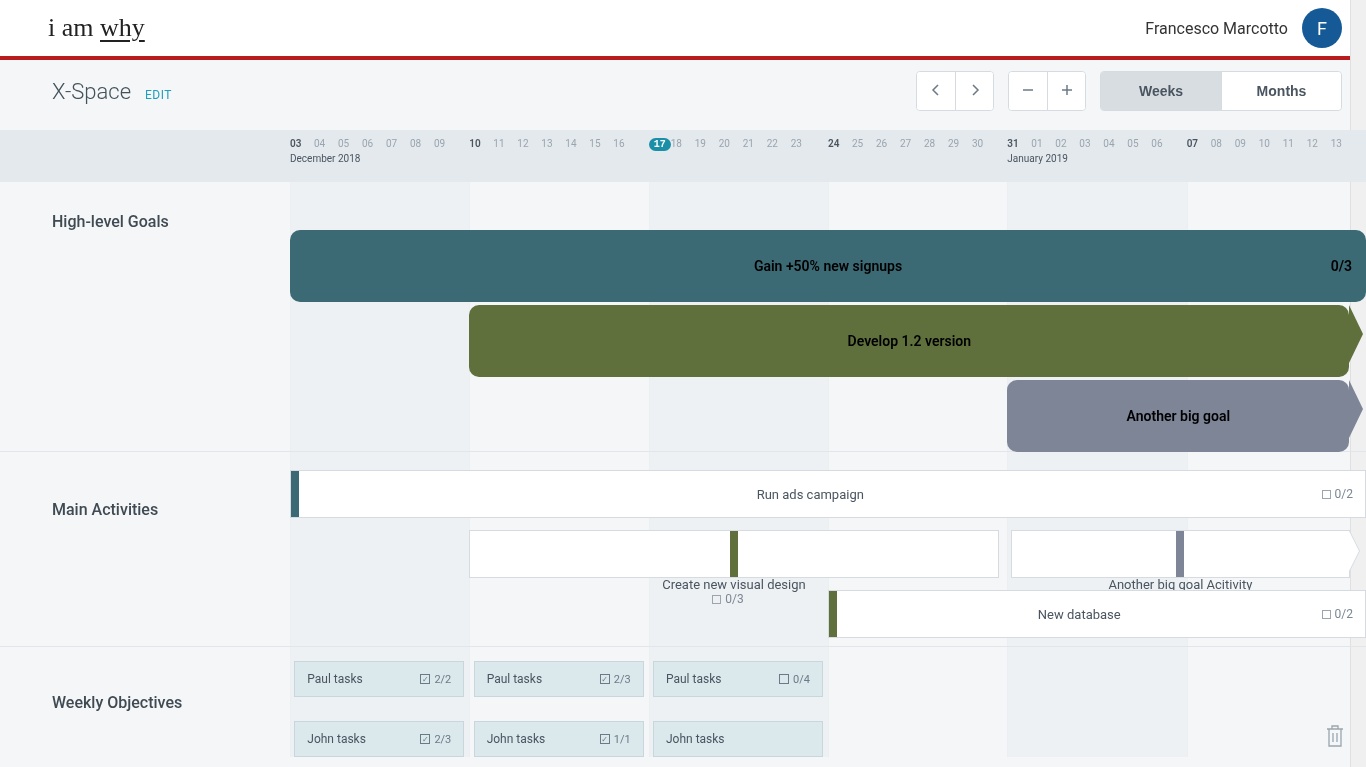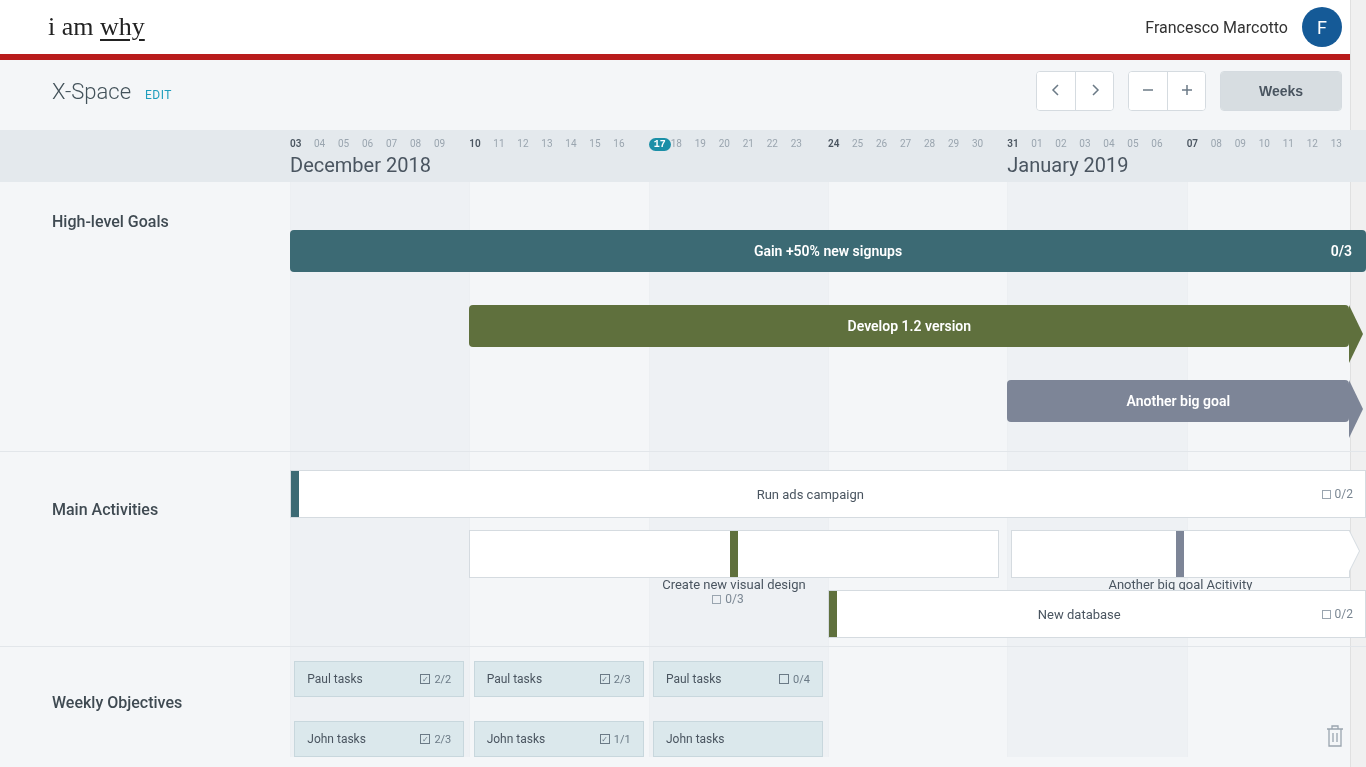--- a/index.html
+++ b/index.html
@@ -1,17 +1,17 @@
 <!DOCTYPE html>
 <html><head>
 <meta charset="utf-8">
 <style>
   * { box-sizing: border-box; margin: 0; padding: 0; }
   body { font-family: -apple-system, BlinkMacSystemFont, "Segoe UI", Roboto, Helvetica, Arial, sans-serif; background: #f4f6f8; color: #333; overflow-x: hidden; width: 1366px; }
-  .topbar { display: flex; align-items: center; justify-content: space-between; height: 60px; background: #fff; padding: 0 24px 0 48px; border-bottom: 6px solid #b91c1c; }
+  .topbar { display: flex; align-items: center; justify-content: space-between; height: 60px; background: #fff; padding: 0 24px 0 48px; border-bottom: 4px solid #b91c1c; }
   .logo { font-family: "Comic Sans MS", "Segoe Script", cursive; font-size: 26px; color: #222; }
   .logo .why { text-decoration: underline; text-underline-offset: 4px; }
   .user-area { display: flex; align-items: center; gap: 14px; }
   .user-name { font-size: 16px; color: #333; }
   .avatar { width: 40px; height: 40px; border-radius: 50%; background: #155a97; color: #fff; display: flex; align-items: center; justify-content: center; font-size: 18px; }
   .subbar { display: flex; align-items: center; justify-content: space-between; height: 70px; padding: 0 24px 8px 52px; background: #f4f6f8; }
   .subbar-left { display: flex; align-items: baseline; gap: 14px; }
   .space-title { font-size: 22px; font-weight: 300; color: #43525a; }
   .edit-link { font-size: 12px; color: #1f9ebd; letter-spacing: 0.5px; }
   .subbar-right { display: flex; align-items: center; gap: 14px; }
@@ -25,30 +25,30 @@
 
   .timeline-wrap { position: relative; }
   .timeline-header { display: flex; height: 52px; background: #e4e9ed; }
   .row-label-col { width: 290px; flex-shrink: 0; }
   .timeline-cols { flex: 1; display: grid; grid-template-columns: repeat(6, 1fr); position: relative; }
   .day-header { padding-top: 8px; }
   .day-nums { display: flex; gap: 0; }
   .day-num { font-size: 10px; color: #9aa5af; width: 24px; }
   .day-num.first { color: #4a5560; font-weight: 600; }
   .day-num.today { background: #1b8fa7; color: #fff; border-radius: 9px; padding: 1px 5px; width: auto; font-weight: 600; font-family: Liberation Mono, monospace; }
-  .month-label { font-size: 20px; color: #4a5560; margin-top: 4px; }
+  .month-label { font-size: 10px; color: #4a5560; margin-top: 4px; }
 
   .section { display: flex; border-bottom: 1px solid #e2e6ea; }
   .section-label { width: 290px; flex-shrink: 0; padding: 30px 0 0 52px; font-size: 16px; color: #3f4a52; font-weight: 500; }
   .section-body { flex: 1; display: grid; grid-template-columns: repeat(6, 1fr); position: relative; }
   .wkcol { border-left: 1px solid #eceff2; }
   .wkcol.alt { background: #eef1f4; }
   .lane-overlay { position: absolute; inset: 0; }
 
-  .goal-bar { position: absolute; height: 42px; border-radius: 4px; display: flex; align-items: center; justify-content: center; color: #ffffff; font-size: 14px; font-weight: 600; }
+  .goal-bar { position: absolute; height: 72px; border-radius: 10px; display: flex; align-items: center; justify-content: center; color: #000000; font-size: 14px; font-weight: 600; }
   .goal-bar .count { position: absolute; right: 14px; font-weight: 600; }
   .goal-bar.arrow::after { content: ""; position: absolute; right: -14px; top: 0; width: 0; height: 0; border-top: 29px solid transparent; border-bottom: 29px solid transparent; }
   .g-teal { background: #3c6a74; }
   .g-olive { background: #5f703d; }
   .g-olive.arrow::after { border-left: 14px solid #5f703d; }
   .g-slate { background: #7d8597; }
   .g-slate.arrow::after { border-left: 14px solid #7d8597; }
 
   .act-bar { position: absolute; height: 48px; background: #fff; border: 1px solid #d5dbe0; display: flex; align-items: center; font-size: 13px; color: #4a5560; }
   .act-bar .stripe { width: 8px; height: 100%; flex-shrink: 0; }
@@ -109,20 +109,21 @@
             </svg></span>
         </button>
       <button>
           <span><svg width="14" height="14" viewBox="0 0 14 14">
               <path d="M2 7 H12 M7 2 V12" stroke="#6b7a86" stroke-width="1.5"></path>
             </svg></span>
         </button>
     </div>
     <div class="viewgrp">
       <button class="active">Weeks</button>
+      <button>Months</button>
     </div>
   </div>
 </div>
 
 <div class="timeline-wrap">
   <div class="timeline-header">
     <div class="row-label-col"></div>
     <div class="timeline-cols" id="th-cols">
         <div class="day-header">
           <div class="day-nums">

